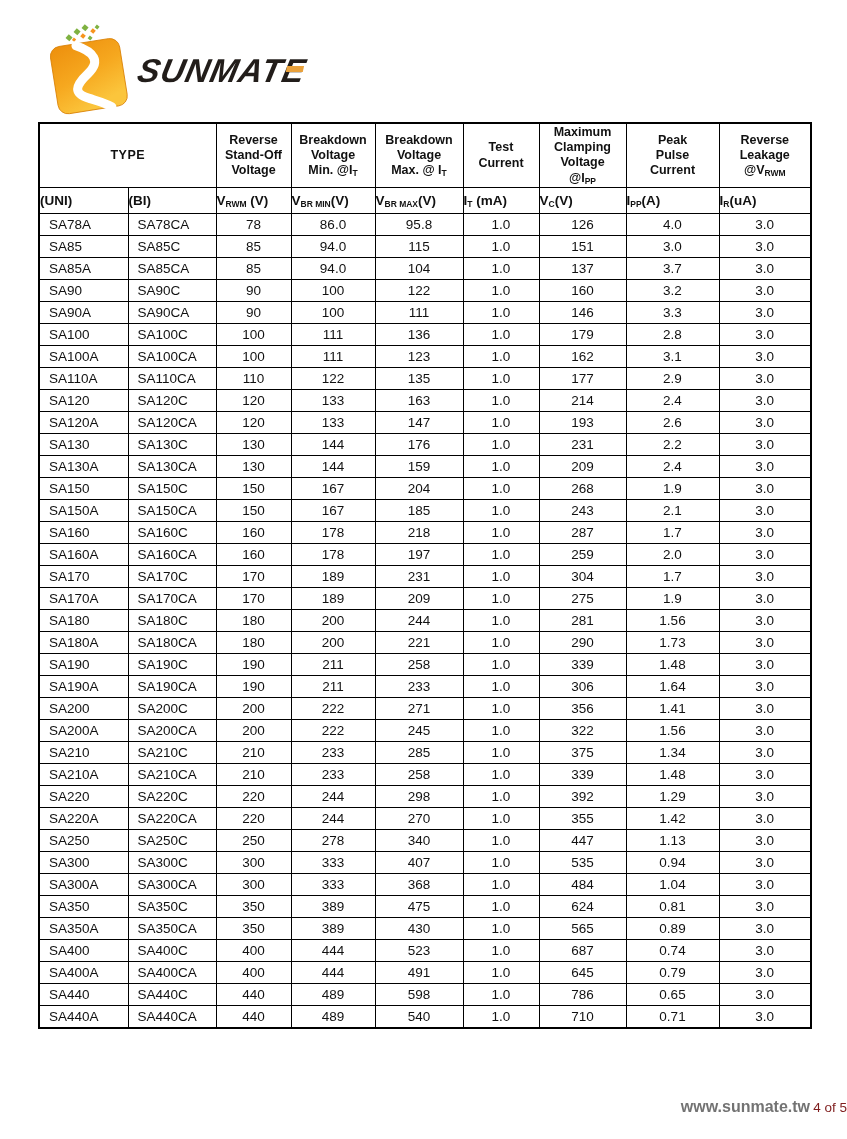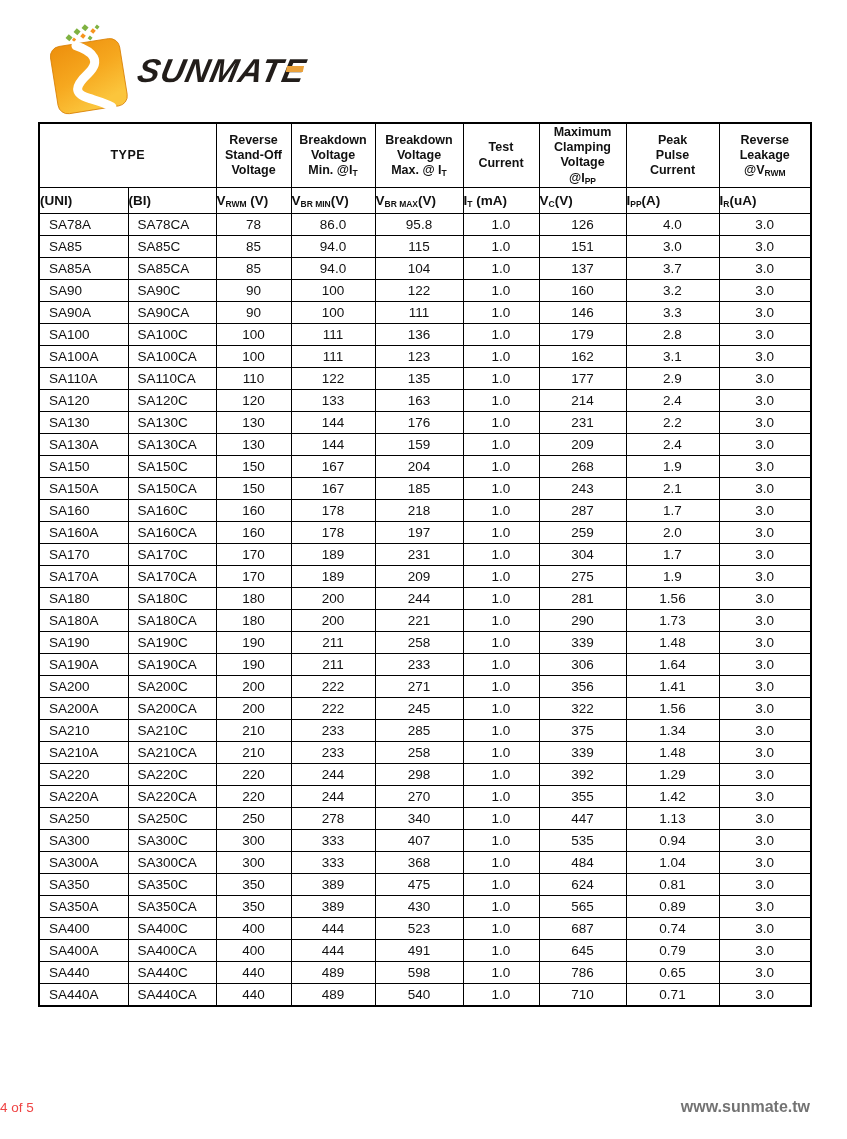--- a/index.html
+++ b/index.html
@@ -59,21 +59,21 @@
     height:21px;
     font-size:13.5px;
     text-align:center; vertical-align:middle;
   }
   tbody td.type-col { text-align:left; padding-left:9px; }
   .sb { font-size:8.5px; font-weight:bold; vertical-align:-2px; letter-spacing:0; }
 
   
   .footer-page {
     position:absolute; left:0; right:0; top:1100px;
-    text-align:left; font-size:13.5px; color:#ef4444;
+    text-align:right; font-size:13.5px; color:#7f1d1d;
   }
   .footer-site {
     position:absolute; right:37px; top:1098px;
     font-size:16px; font-weight:bold; color:#737373;
   }
 </style>
 </head>
 <body>
 
 <div class="page">
@@ -270,20 +270,31 @@
           <td class="type-col">SA120C</td>
           <td>120</td>
           <td>133</td>
           <td>163</td>
           <td>1.0</td>
           <td>214</td>
           <td>2.4</td>
           <td>3.0</td>
         </tr>
         <tr>
+          <td class="type-col">SA120A</td>
+          <td class="type-col">SA120CA</td>
+          <td>120</td>
+          <td>133</td>
+          <td>147</td>
+          <td>1.0</td>
+          <td>193</td>
+          <td>2.6</td>
+          <td>3.0</td>
+        </tr>
+        <tr>
           <td class="type-col">SA130</td>
           <td class="type-col">SA130C</td>
           <td>130</td>
           <td>144</td>
           <td>176</td>
           <td>1.0</td>
           <td>231</td>
           <td>2.2</td>
           <td>3.0</td>
         </tr>

